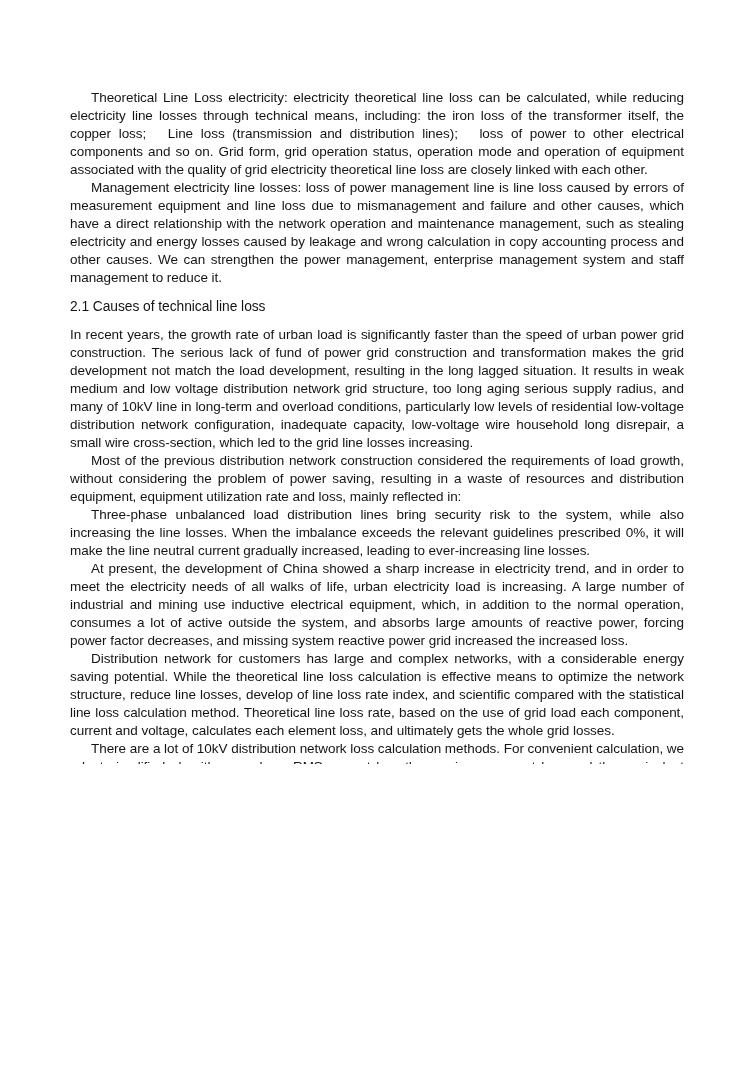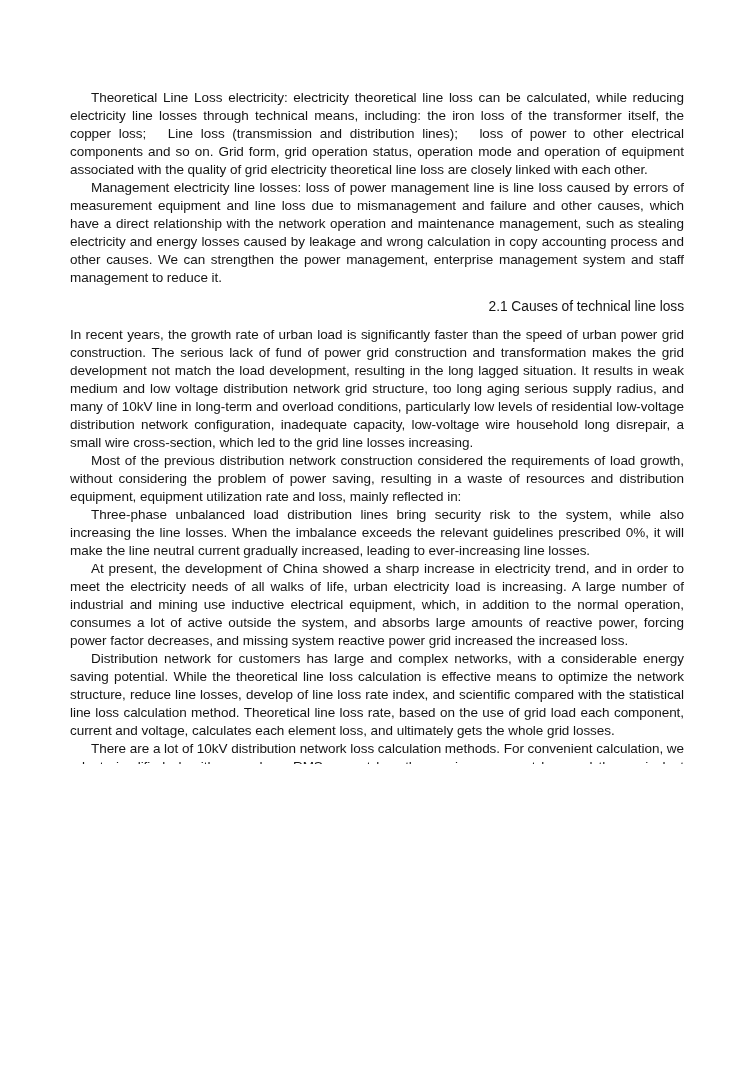--- a/index.html
+++ b/index.html
@@ -27,21 +27,21 @@
   }
   .text-block p {
     margin: 0;
     padding: 0;
     text-align: justify;
   }
   .text-block p.indent {
     text-indent: 21px;
   }
   .text-block p.heading {
-    text-align: right;
+    text-align: left;
     text-indent: 0;
     margin: 11px 0 10px 0;
     font-size: 13.8px;
   }
   .footer {
     position: absolute;
     left: 33px;
     top: 1026px;
     width: 716px;
     white-space: nowrap;

